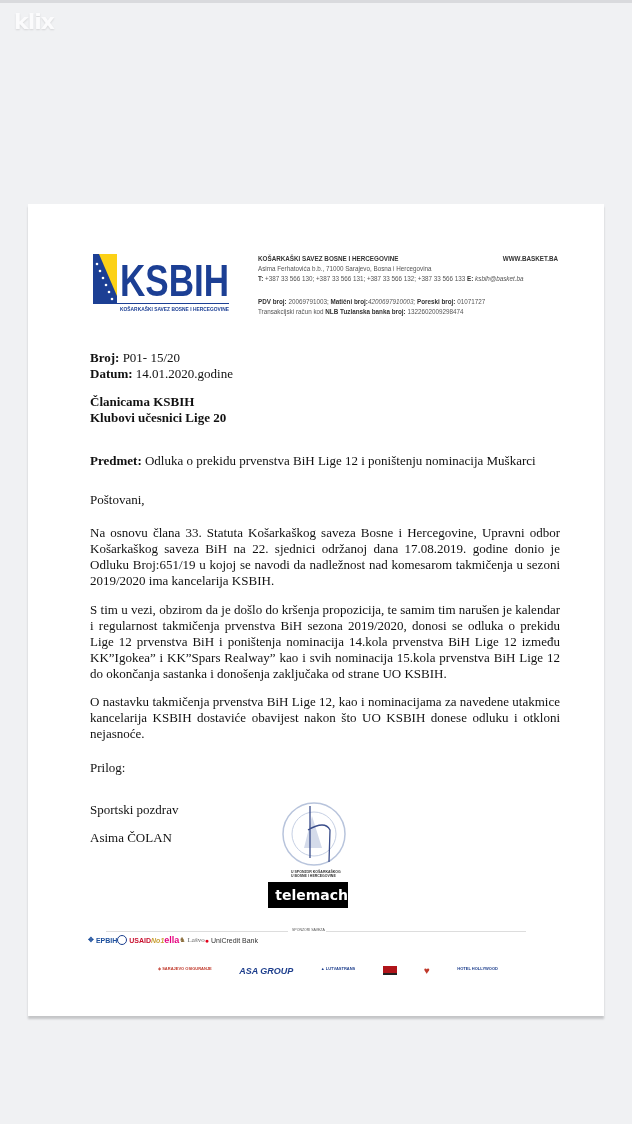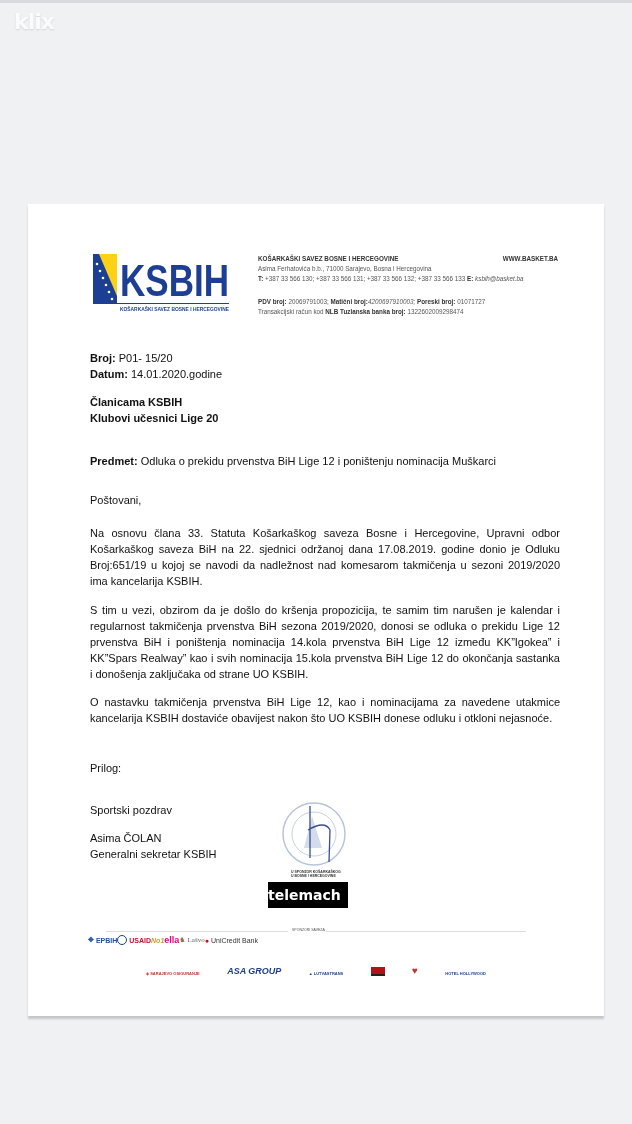--- a/index.html
+++ b/index.html
@@ -23,38 +23,38 @@
   }
   
   .lh-logo { position: absolute; left: 63px; top: 48px; width: 140px; height: 62px; }
   .lh-info { position: absolute; left: 230px; top: 50px; width: 300px; font-size: 6.3px; line-height: 10px; color: #555; }
   .lh-info .org { font-weight: bold; color: #333; }
   .lh-info .site { position: absolute; right: 0; top: 0; font-weight: bold; color: #333; }
   .lh-info .lbl { font-weight: bold; color: #333; }
   .lh-info em { font-style: italic; }
   .lh-gap { height: 13px; }
 
-  .doc { position: absolute; left: 62px; width: 470px; font-family: Liberation Sans, sans-serif; font-size: 11px; line-height: 16px; color: #111; }
+  .doc { position: absolute; left: 62px; width: 470px; font-family: Liberation Serif, serif; font-size: 13px; line-height: 16px; color: #111; }
   .doc b { font-weight: bold; }
   .para { text-align: justify; }
   .bullet { padding-left: 8px; }
   .bullet .dash { display: inline-block; width: 26px; }
 
   .stamp { position: absolute; left: 252px; top: 596px; width: 68px; height: 68px; }
   .sponsor-note { position: absolute; left: 263px; top: 666px; font-size: 3.5px; line-height: 4px; color: #333; font-weight: bold; }
   .telemach {
     position: absolute; left: 240px; top: 678px; width: 80px; height: 26px;
     background: #000; color: #fff; font-weight: bold; font-size: 14px;
-    line-height: 26px; text-align: left; font-family: "DejaVu Sans", sans-serif;
+    line-height: 26px; text-align: right; font-family: "DejaVu Sans", sans-serif;
   }
   .spons-line { position: absolute; top: 727px; height: 1px; background: #ddd; }
   .spons-label { position: absolute; left: 264px; top: 724px; font-size: 3.5px; color: #555; }
   .sponsor-row { position: absolute; left: 60px; width: 430px; display: flex; justify-content: flex-start; align-items: center; }
   .sponsor { font-size: 7px; font-weight: bold; white-space: nowrap; display: flex; align-items: center; gap: 2px; }
-  .sponsor-row2 { position: absolute; left: 118px; top: 762px; width: 340px; display: flex; justify-content: space-between; align-items: flex-end; }
+  .sponsor-row2 { position: absolute; left: 130px; top: 762px; width: 340px; display: flex; justify-content: space-between; align-items: flex-start; }
   .s-small { font-size: 4px; font-weight: bold; white-space: nowrap; }
 </style>
 </head>
 <body>
 
 <div class="top-bar"></div>
 <div class="site-logo">klix</div>
 
 <div class="page">
 
@@ -119,21 +119,20 @@
   <div class="doc para" style="top:398px;">S tim u vezi, obzirom  da je došlo do kršenja propozicija, te samim tim narušen je kalendar i regularnost takmičenja prvenstva BiH sezona 2019/2020,  donosi se odluka o prekidu Lige 12 prvenstva BiH i poništenja nominacija 14.kola prvenstva BiH   Lige 12 između KK”Igokea” i KK”Spars Realway” kao i svih nominacija 15.kola prvenstva BiH  Lige 12 do okončanja sastanka i donošenja zaključaka od strane UO KSBIH.</div>
   <div class="doc para" style="top:490px;">O nastavku takmičenja prvenstva BiH  Lige 12, kao i nominacijama za navedene utakmice kancelarija KSBIH dostaviće obavijest nakon što UO KSBIH donese odluku i otkloni nejasnoće.</div>
 
   <div class="doc" style="top:556px;">
     <div>Prilog:</div>
   </div>
 
   <div class="doc" style="top:598px;">Sportski pozdrav</div>
   <div class="doc" style="top:626px;">
     <div>Asima ČOLAN</div>
-    <div>Generalni sekretar KSBIH</div>
   </div>
 
   <svg class="stamp" viewBox="0 0 68 68">
     <circle cx="34" cy="34" r="31" fill="none" stroke="#b8c4dc" stroke-width="1.5"></circle>
     <circle cx="34" cy="34" r="22" fill="none" stroke="#c6d0e4" stroke-width="1"></circle>
     <polygon points="24,48 32,16 42,48" fill="#d4dbea"></polygon>
     <path d="M30 6 L30 58 M28 30 Q45 20 50 30 L49 62" fill="none" stroke="#3a4d8a" stroke-width="1.3"></path>
   </svg>
 
   <div class="sponsor-note">

